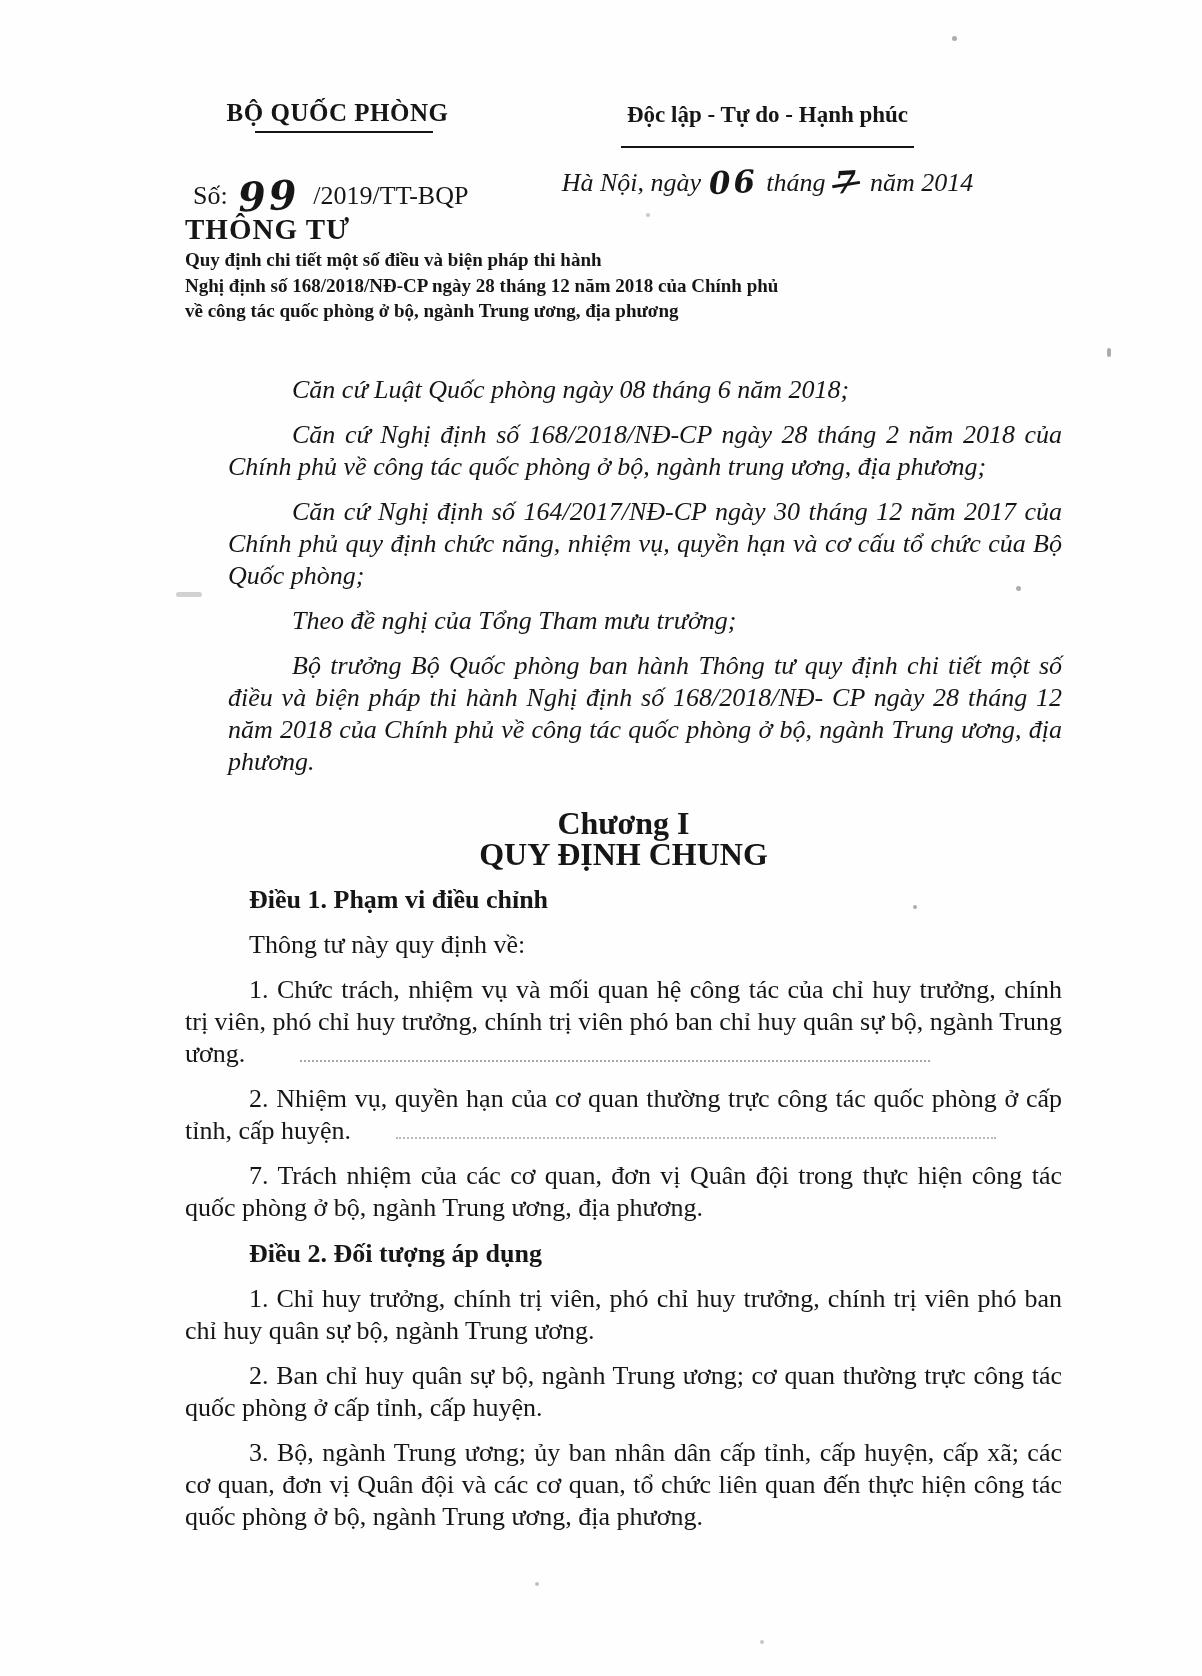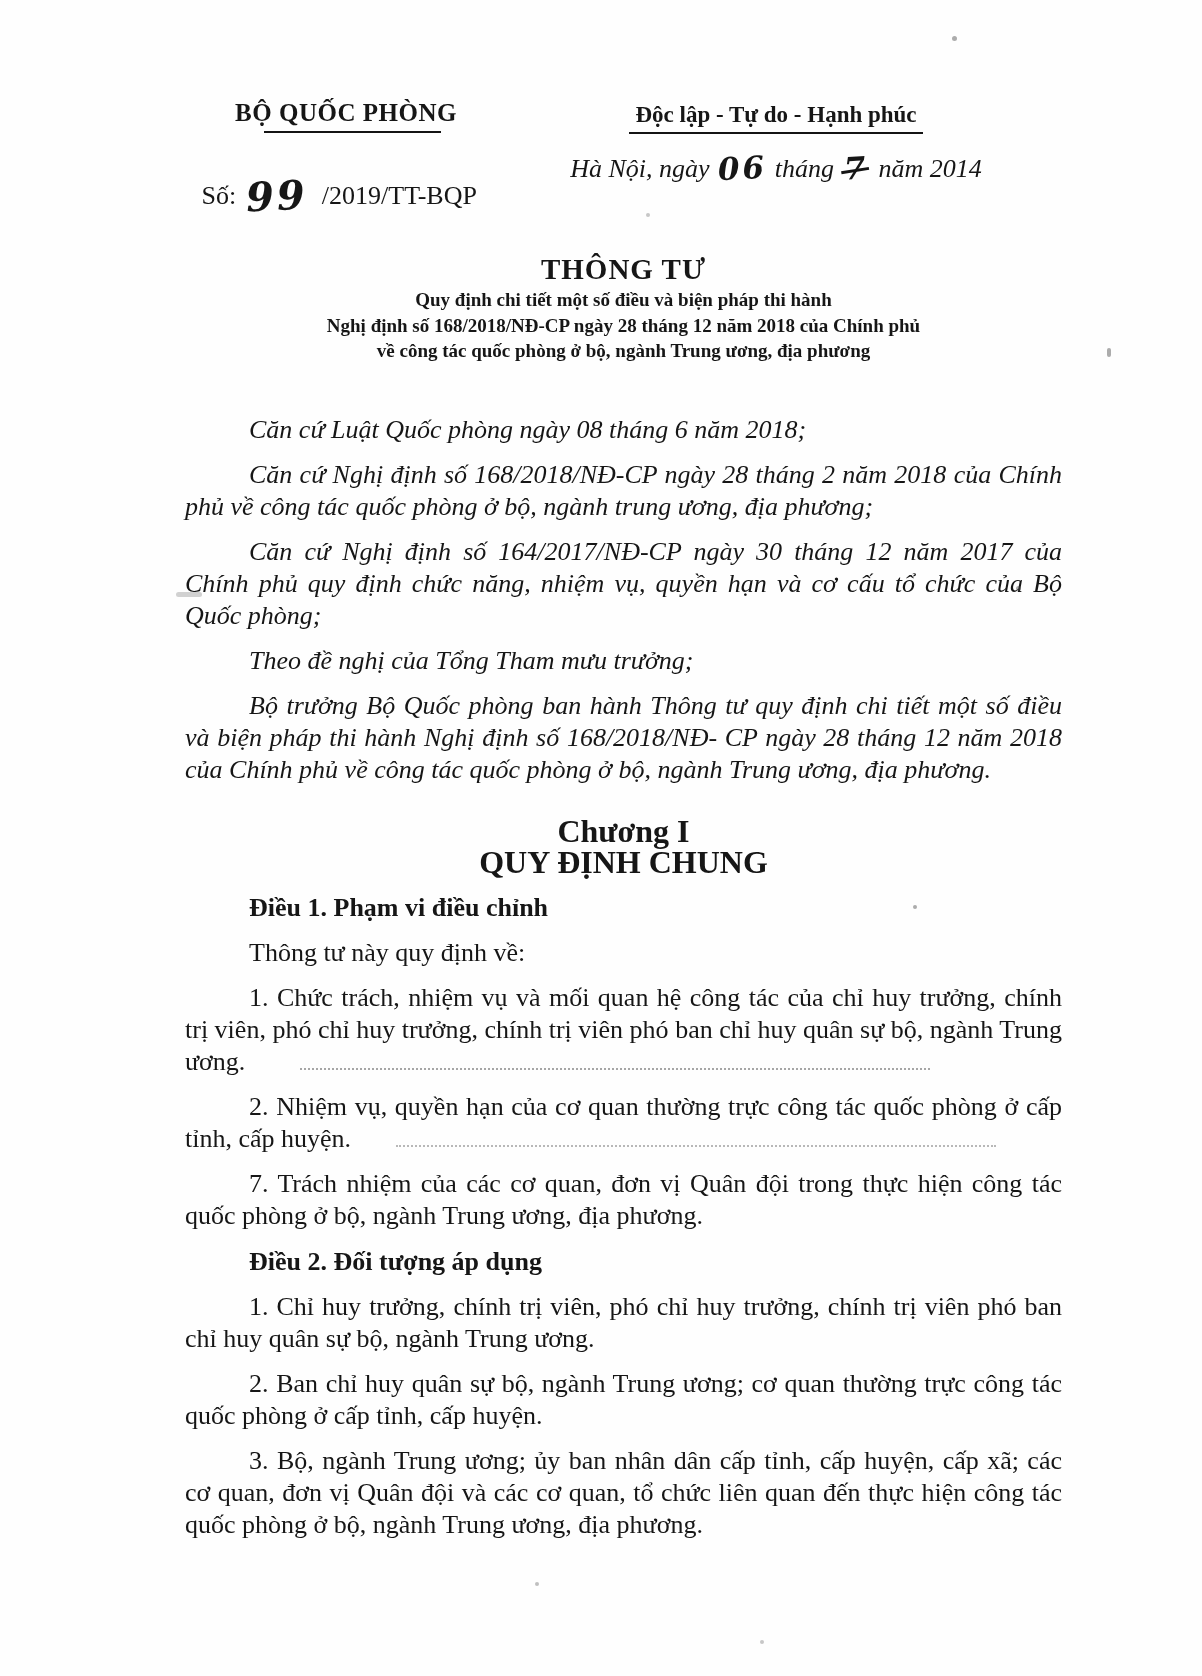--- a/index.html
+++ b/index.html
@@ -9,21 +9,21 @@
     margin:0 auto;
     background:#fefefe;
     color:#161616;
     font-family:"Liberation Serif","DejaVu Serif",serif;
     font-size:26px;
     overflow:hidden;
     box-sizing:border-box;
     padding:98px 140px 0 185px;
   }
   
-  .header{display:flex;justify-content:center;align-items:flex-start;}
+  .header{display:flex;justify-content:flex-start;align-items:flex-start;}
   .header-left{width:305px;text-align:center;}
   .header-right{width:555px;text-align:center;}
   .org-name{
     display:inline-block;position:relative;
     font-weight:bold;font-size:25px;letter-spacing:.5px;white-space:nowrap;
   }
   .org-name::after{
     content:"";position:absolute;left:13%;right:7%;bottom:-6px;height:2px;background:#141414;
   }
   .doc-number{margin-top:52px;text-align:left;padding-left:8px;white-space:nowrap;font-size:26px;}
@@ -33,31 +33,31 @@
   }
   .hand-number{font-size:40px;margin:0 14px 0 10px;vertical-align:-6px;}
   .hand-day{font-size:31px;margin:0 6px 0 8px;vertical-align:-2px;}
   .hand-month{font-size:31px;margin:0 8px 0 10px;vertical-align:-2px;position:relative;}
   .hand-month::after{
     content:"";position:absolute;left:-3px;top:52%;width:115%;height:2.5px;
     background:#141414;transform:rotate(-6deg);
   }
   .nat1{font-weight:bold;font-size:24px;white-space:nowrap;letter-spacing:.2px;}
   .nat2{display:inline-block;font-weight:bold;font-size:23px;margin-top:4px;
-        border-bottom:2.5px solid #141414;padding:0 6px 4px 6px;white-space:nowrap;}
+        border-bottom:2.5px solid #141414;padding:0 6px 18px 6px;white-space:nowrap;}
   .place-date{margin-top:20px;font-style:italic;font-size:26px;white-space:nowrap;}
   
-  .title-block{margin-top:40px;text-align:center;line-height:1.18;font-family:Liberation Serif, serif;}
+  .title-block{line-height:1.18;font-family:Liberation Serif, serif;}
   .doc-type{font-weight:bold;font-size:29px;letter-spacing:1px;}
   .title-line{font-weight:bold;font-size:19px;margin-top:3px;}
   
   .preamble{margin-top:52px;}
   p{margin:13px 0 0 0;line-height:32px;text-indent:64px;}
   .j{text-align:justify;}
-  .it{font-style:italic;}
+  .it{font-style:italic;margin-left:43px;}
   .chapter{margin-top:30px;text-align:center;font-weight:bold;font-size:32px;line-height:31px;}
   .chapter div{margin:0;}
   .article-heading{font-weight:bold;margin-top:14px;}
   .trail-dots{
     display:inline-block;height:5px;vertical-align:baseline;
     border-bottom:2px dotted rgba(60,60,60,.45);
   }
   .dots-1{width:630px;margin-left:55px;}
   .dots-2{width:600px;margin-left:45px;border-bottom-style:dotted;border-bottom-color:rgba(80,80,80,.4);}
   

